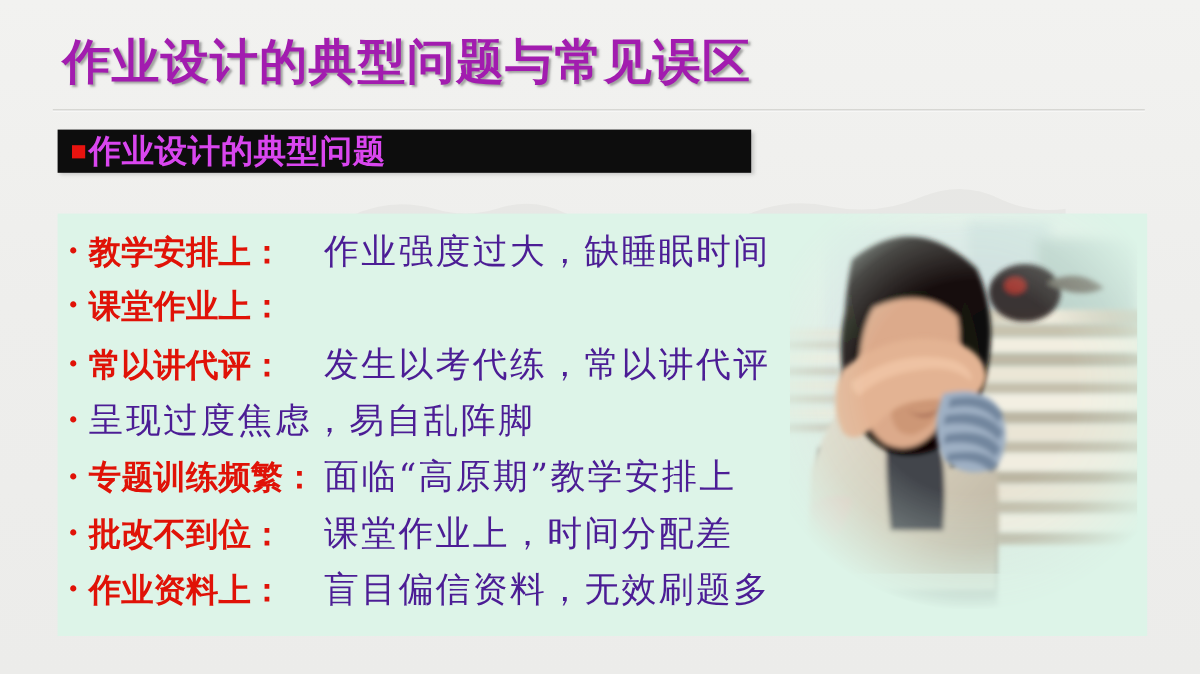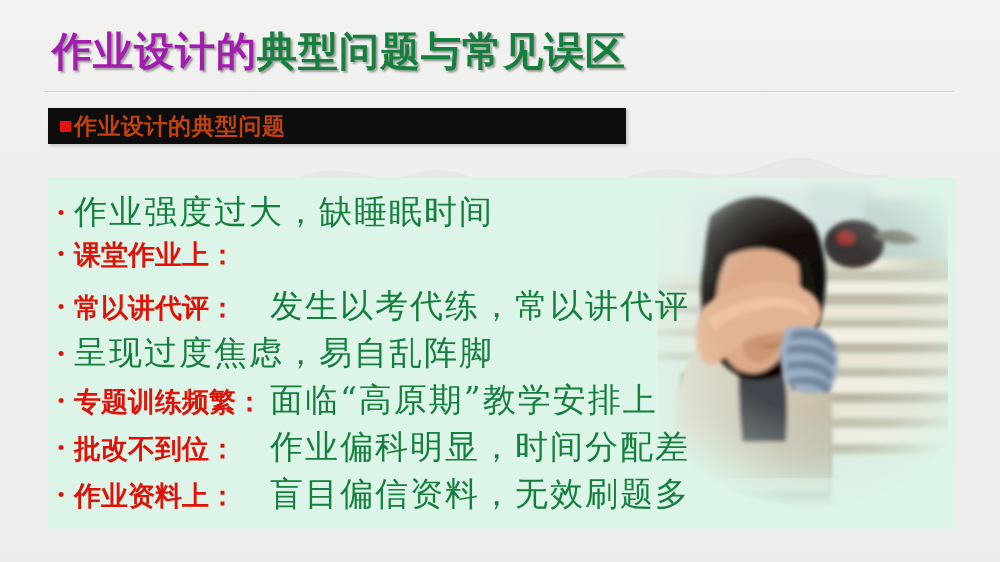--- a/index.html
+++ b/index.html
@@ -38,21 +38,21 @@
     position: absolute;
     left: 52px;
     top: 24px;
     font-size: 40px;
     font-weight: 700;
     letter-spacing: 1px;
     white-space: nowrap;
     text-shadow: 2px 2px 2px rgba(90,90,90,0.55);
   }
   .title .t-black { color: #a21caf; }
-  .title .t-red { color: #15803d; }
+  .title .t-red { color: #a21caf; }
 
   .title-rule {
     position: absolute;
     left: 44px;
     top: 91px;
     width: 910px;
     height: 1px;
     background: #d0d0cd;
     box-shadow: 0 1px 0 #fafafa;
   }
@@ -71,22 +71,22 @@
   }
   .subbar .sq {
     width: 11px;
     height: 11px;
     background: #e8130f;
     margin-left: 12px;
     margin-right: 3px;
     flex: 0 0 auto;
   }
   .subbar .sub-label {
-    color: #c2410c;
-    font-size: 23px;
+    color: #d946ef;
+    font-size: 27px;
     font-weight: 700;
     letter-spacing: 0.5px;
     line-height: 1;
     white-space: nowrap;
   }
 
   
   .panel {
     position: absolute;
     left: 48px;
@@ -135,22 +135,22 @@
   .label {
     color: #e01207;
     font-size: 27px;
     font-weight: 700;
     letter-spacing: 0px;
     white-space: nowrap;
     flex: 0 0 auto;
     width: 196px;
   }
   .desc {
-    color: #15803d;
-    font-size: 33px;
+    color: #4c1d95;
+    font-size: 29px;
     font-weight: 400;
     font-family: "DejaVu Serif", "Liberation Serif", serif;
     letter-spacing: 2px;
     white-space: nowrap;
     flex: 0 0 auto;
   }
 </style>
 </head>
 <body>
 
@@ -310,20 +310,21 @@
         </g>
 
         <rect x="0" y="300" width="290" height="30" fill="#dfeee5" opacity="0.55"></rect>
       </svg>
     </div>
 
     <div class="rows">
 
       <div class="row">
         <span class="bullet">•</span>
+        <span class="label">教学安排上：</span>
         <span class="desc">作业强度过大，缺睡眠时间</span>
       </div>
 
       <div class="row">
         <span class="bullet">•</span>
         <span class="label">课堂作业上：</span>
       </div>
 
       <div class="row">
         <span class="bullet">•</span>
@@ -338,21 +339,21 @@
 
       <div class="row">
         <span class="bullet">•</span>
         <span class="label">专题训练频繁：</span>
         <span class="desc">面临“高原期”教学安排上</span>
       </div>
 
       <div class="row">
         <span class="bullet">•</span>
         <span class="label">批改不到位：</span>
-        <span class="desc">作业偏科明显，时间分配差</span>
+        <span class="desc">课堂作业上，时间分配差</span>
       </div>
 
       <div class="row">
         <span class="bullet">•</span>
         <span class="label">作业资料上：</span>
         <span class="desc">盲目偏信资料，无效刷题多</span>
       </div>
 
     </div>
   </div>

